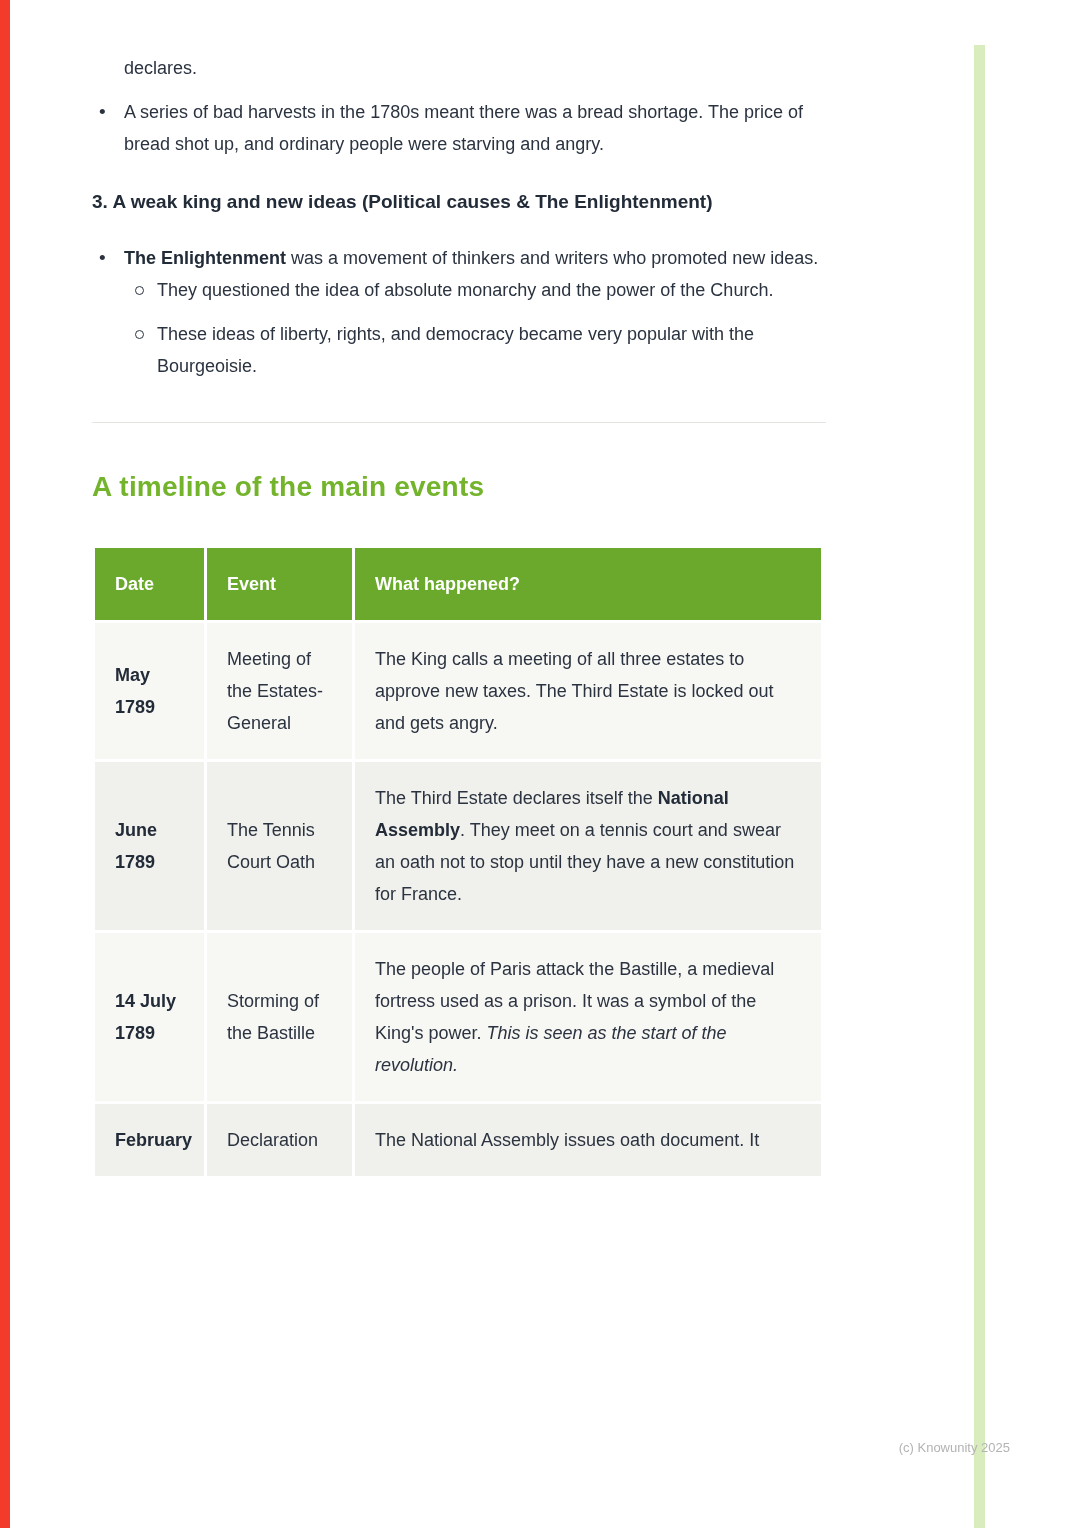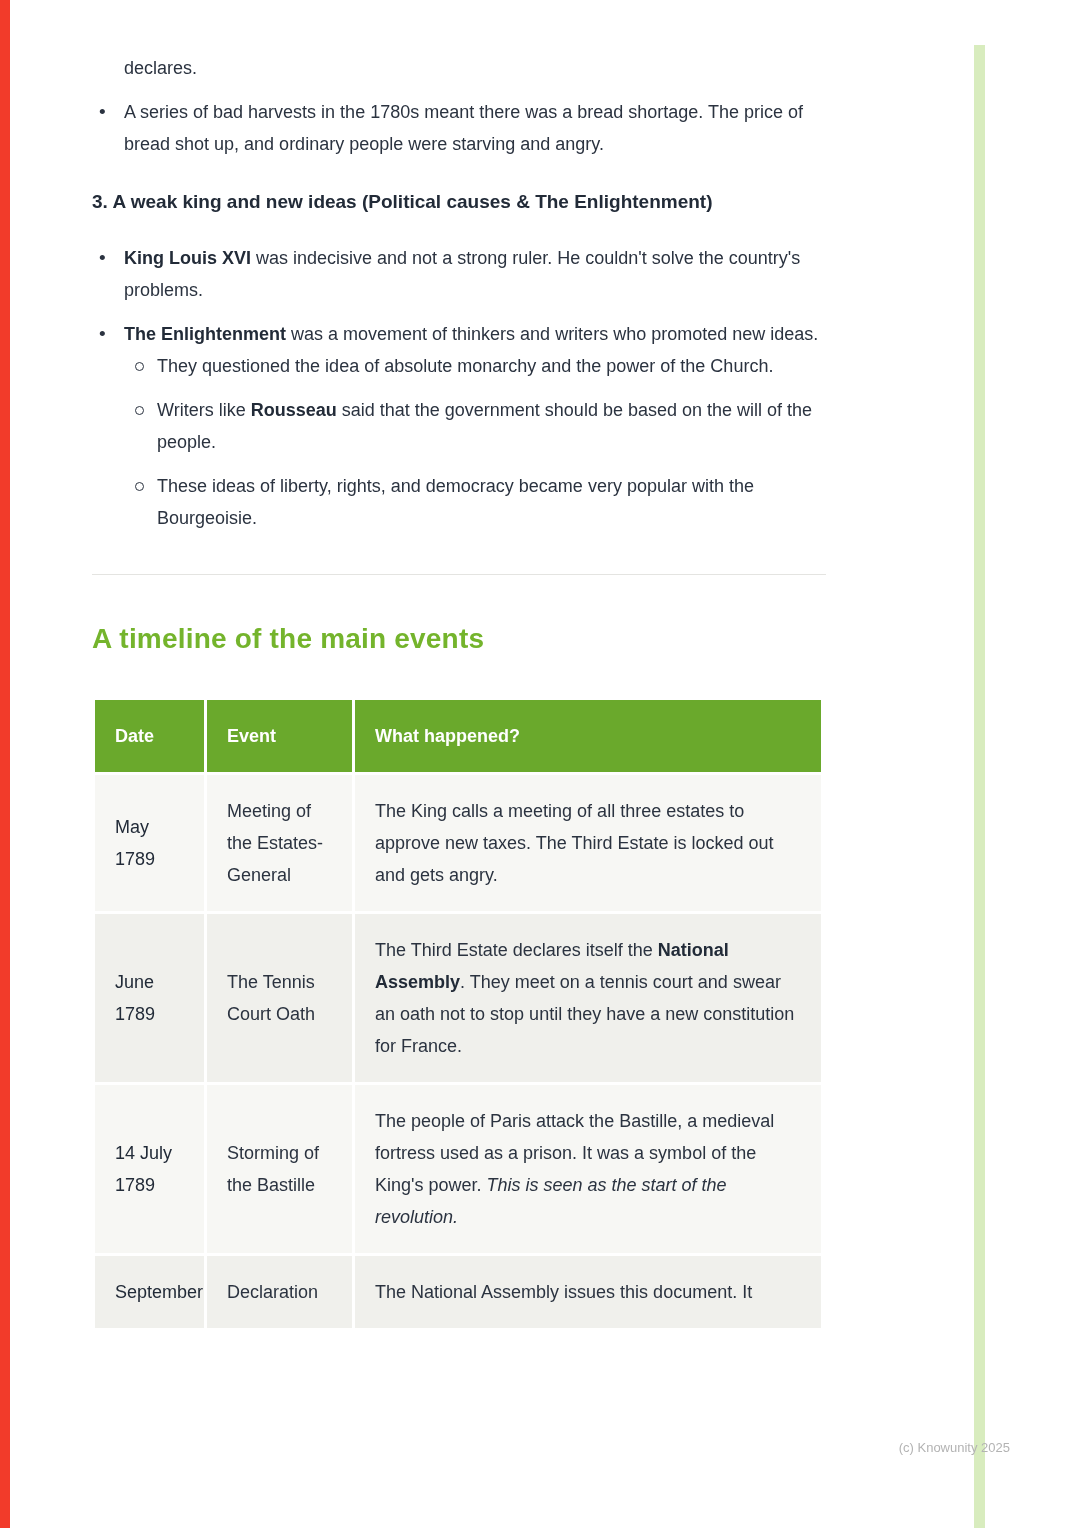--- a/index.html
+++ b/index.html
@@ -68,21 +68,21 @@
     background:var(--table-header-bg);color:#ffffff;font-weight:700;
     text-align:left;vertical-align:middle;padding:20px;font-size:18px;
     border:3px solid #ffffff;
   }
   table.timeline-table td{
     padding:20px;vertical-align:middle;text-align:left;
     border:3px solid #ffffff;font-size:18px;line-height:32px;
   }
   table.timeline-table tbody tr:nth-child(odd) td{background:var(--row-bg-a);}
   table.timeline-table tbody tr:nth-child(even) td{background:var(--row-bg-b);}
-  td.td-date{font-weight:400;color:#222b38;}
+  td.td-date{font-weight:700;color:#222b38;}
   .watermark{
     position:absolute;top:1440px;right:70px;z-index:3;
     color:var(--watermark);font-size:13px;line-height:16px;
   }
 </style>
 </head>
 <body>
 
 <div class="stripe-left"></div>
 <div class="stripe-right"></div>
@@ -94,30 +94,24 @@
   <ul class="l1">
     <li class="li1">
       <span><span>A series of bad harvests in the 1780s meant there was a bread shortage. The price of bread shot up, and ordinary people were starving and angry.</span></span>
     </li>
   </ul>
 
   <h3 class="sec">3. A weak king and new ideas (Political causes &amp; The Enlightenment)</h3>
 
   <ul class="l1">
     <li class="li1">
-      <span><span class="b">King Louis XVI</span><span> was indecisive and not a strong ruler. He couldn't solve the country's problems.</span></span>
-    </li>
-    <li class="li1">
       <span><span class="b">The Enlightenment</span><span> was a movement of thinkers and writers who promoted new ideas.</span></span>
       <ul class="l2">
         <li class="li2">
           <span><span>They questioned the idea of absolute monarchy and the power of the Church.</span></span>
-        </li>
-        <li class="li2">
-          <span><span>Writers like </span><span class="b">Rousseau</span><span> said that the government should be based on the will of the people.</span></span>
         </li>
         <li class="li2">
           <span><span>These ideas of liberty, rights, and democracy became very popular with the Bourgeoisie.</span></span>
         </li>
       </ul>
     </li>
   </ul>
 
   <hr class="divider">
 
@@ -147,22 +141,22 @@
         <td class="td-date">June 1789</td>
         <td class="td-event">The Tennis Court Oath</td>
         <td class="td-desc"><span>The Third Estate declares itself the </span><span class="b">National Assembly</span><span>. They meet on a tennis court and swear an oath not to stop until they have a new constitution for France.</span></td>
       </tr>
       <tr>
         <td class="td-date">14 July 1789</td>
         <td class="td-event">Storming of the Bastille</td>
         <td class="td-desc"><span>The people of Paris attack the Bastille, a medieval fortress used as a prison. It was a symbol of the King's power. </span><span class="i">This is seen as the start of the revolution.</span></td>
       </tr>
       <tr>
-        <td class="td-date">September</td>
+        <td class="td-date">February</td>
         <td class="td-event">Declaration</td>
-        <td class="td-desc"><span>The National Assembly issues this document. It</span></td>
+        <td class="td-desc"><span>The National Assembly issues oath document. It</span></td>
       </tr>
     </tbody>
   </table>
 
 </main>
 
 <div class="watermark">(c) Knowunity 2025</div>
 
 </body></html>

